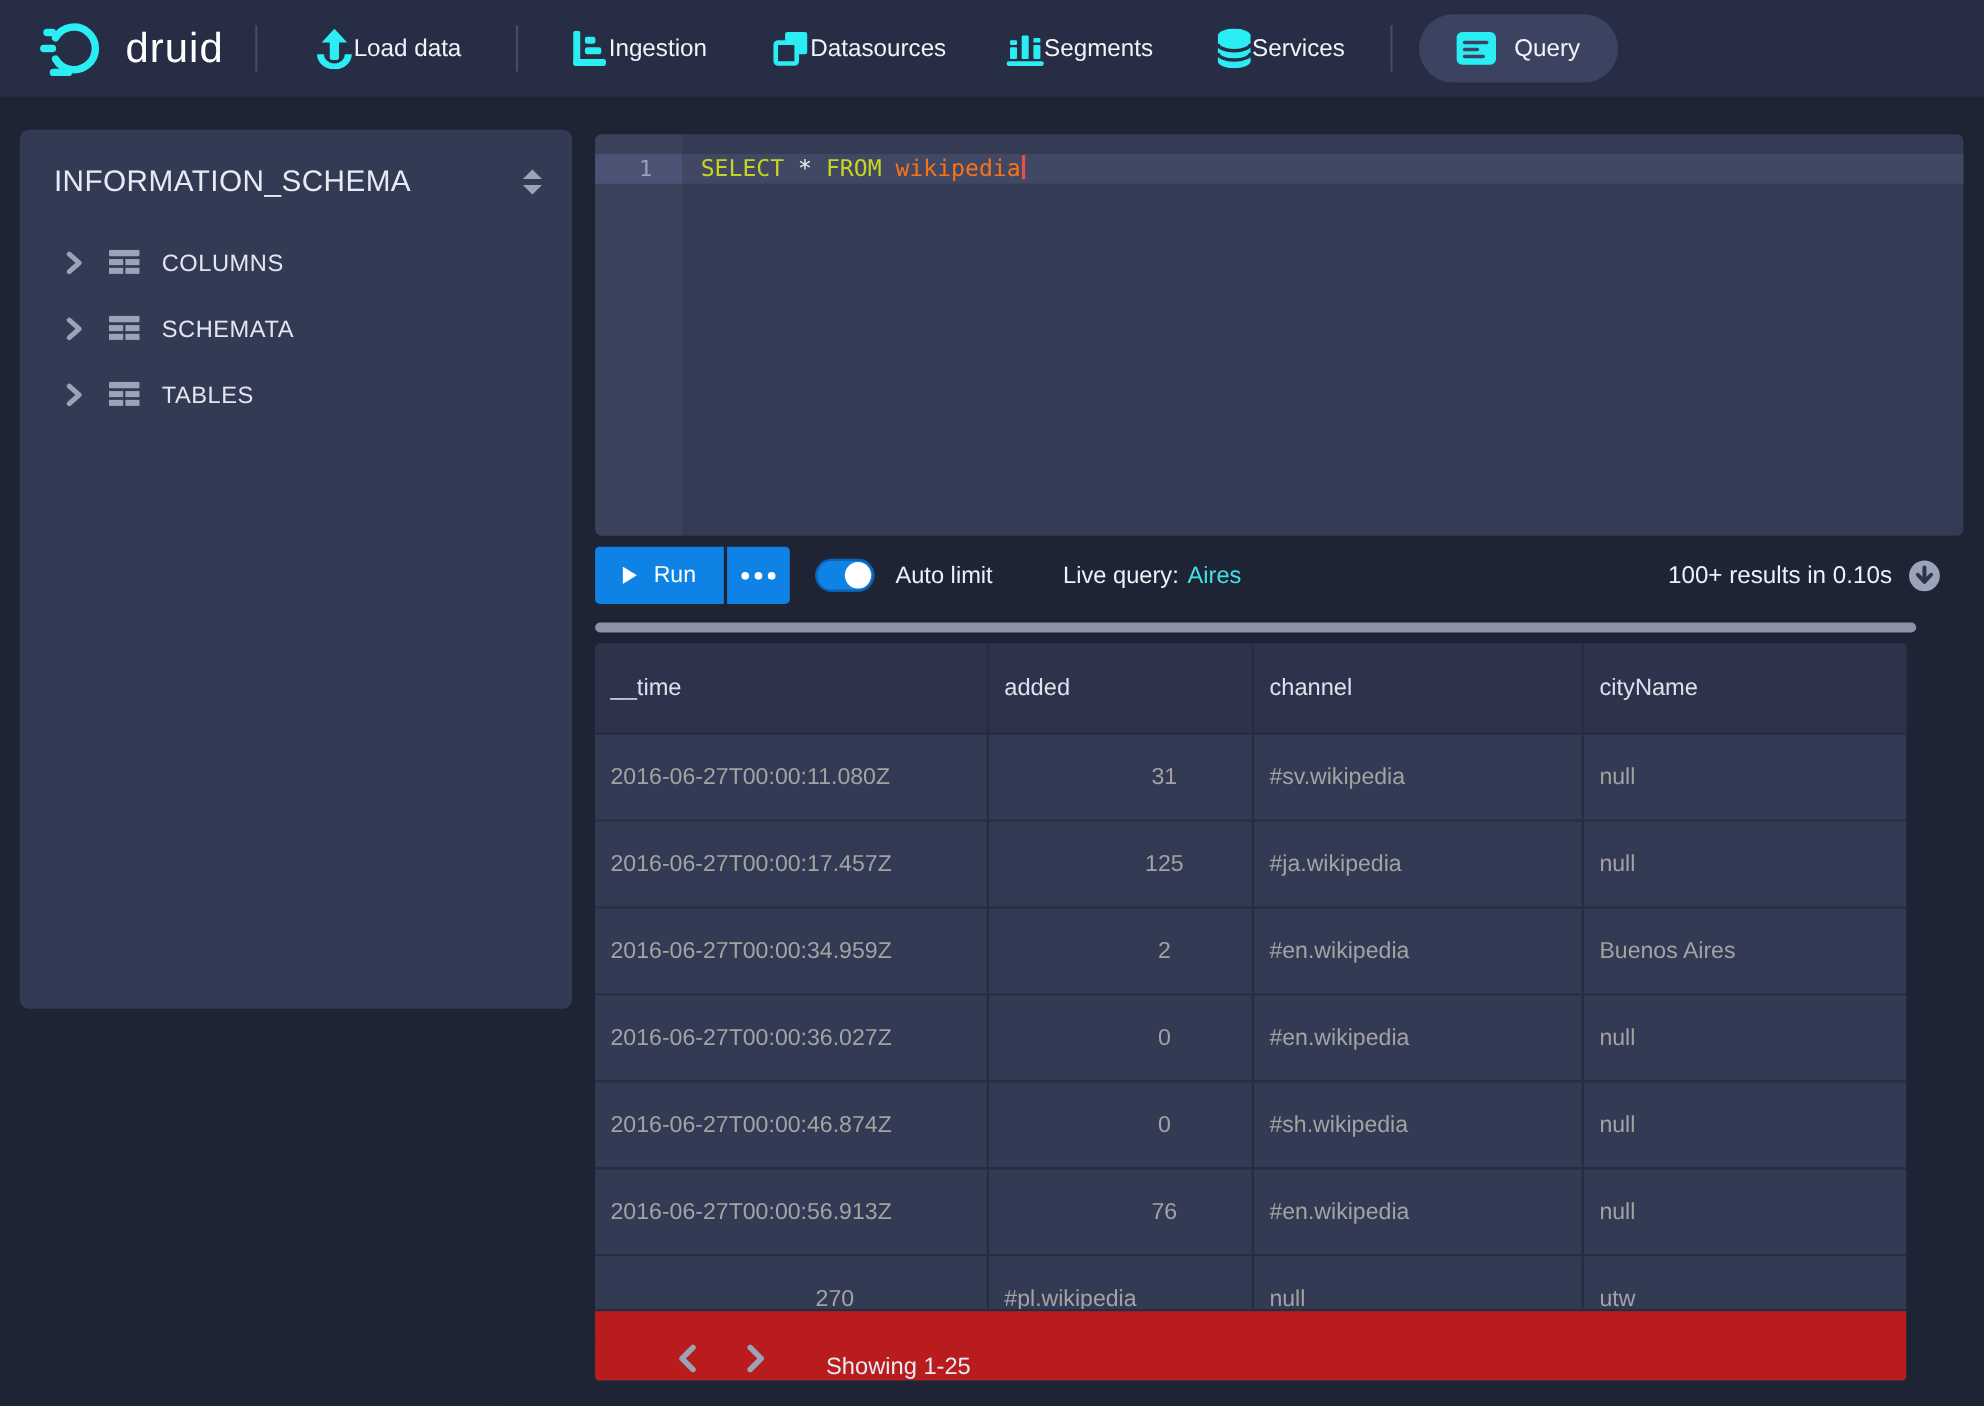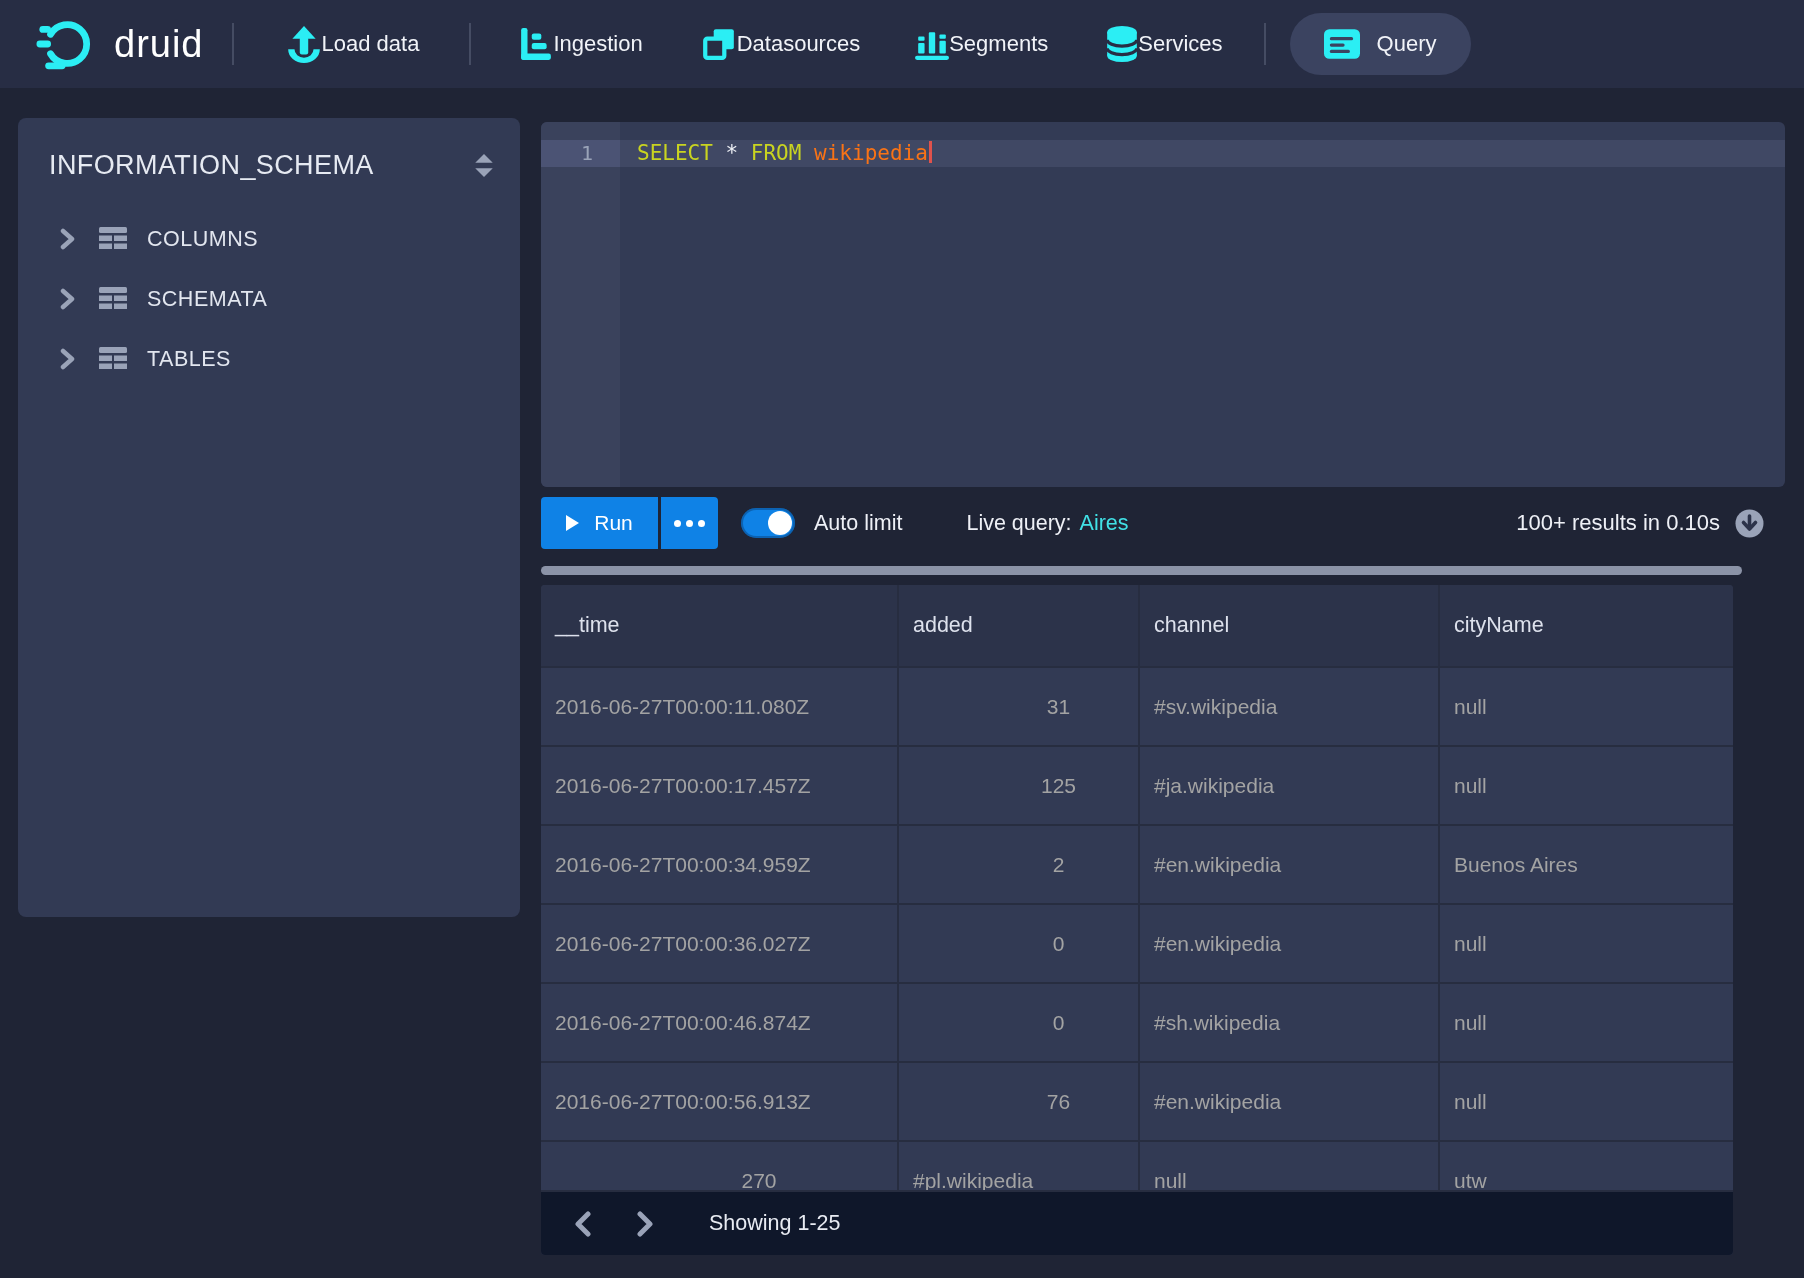--- a/index.html
+++ b/index.html
@@ -127,22 +127,22 @@
   .td {
     display:flex; align-items:center; padding-left:14px;
     font-size:21px; color:#a3a3a3; border-right:2px solid #272d40;
     white-space:nowrap; overflow:hidden;
   }
   .td.num { justify-content:center; padding-left:80px; }
   .td.null-val { }
 
   .tfoot {
     position:absolute; left:0; bottom:0; width:100%; height:65px;
-    background:#0f172a; border-top:2px solid #272d40;
-    display:flex; align-items:center;
+    background:#b91c1c; border-top:2px solid #272d40;
+    display:flex; align-items:flex-end;padding-left:42px;
   }
   .pager-btn { margin-left:22px; width:40px; height:40px; display:flex; align-items:center; justify-content:center; cursor:pointer; }
   .showing { margin-left:44px; font-size:21.5px; color:#e8ebf2; }
 </style>
 </head>
 <body>
 
 <div class="topnav">
   <div class="brand">
     <span>

